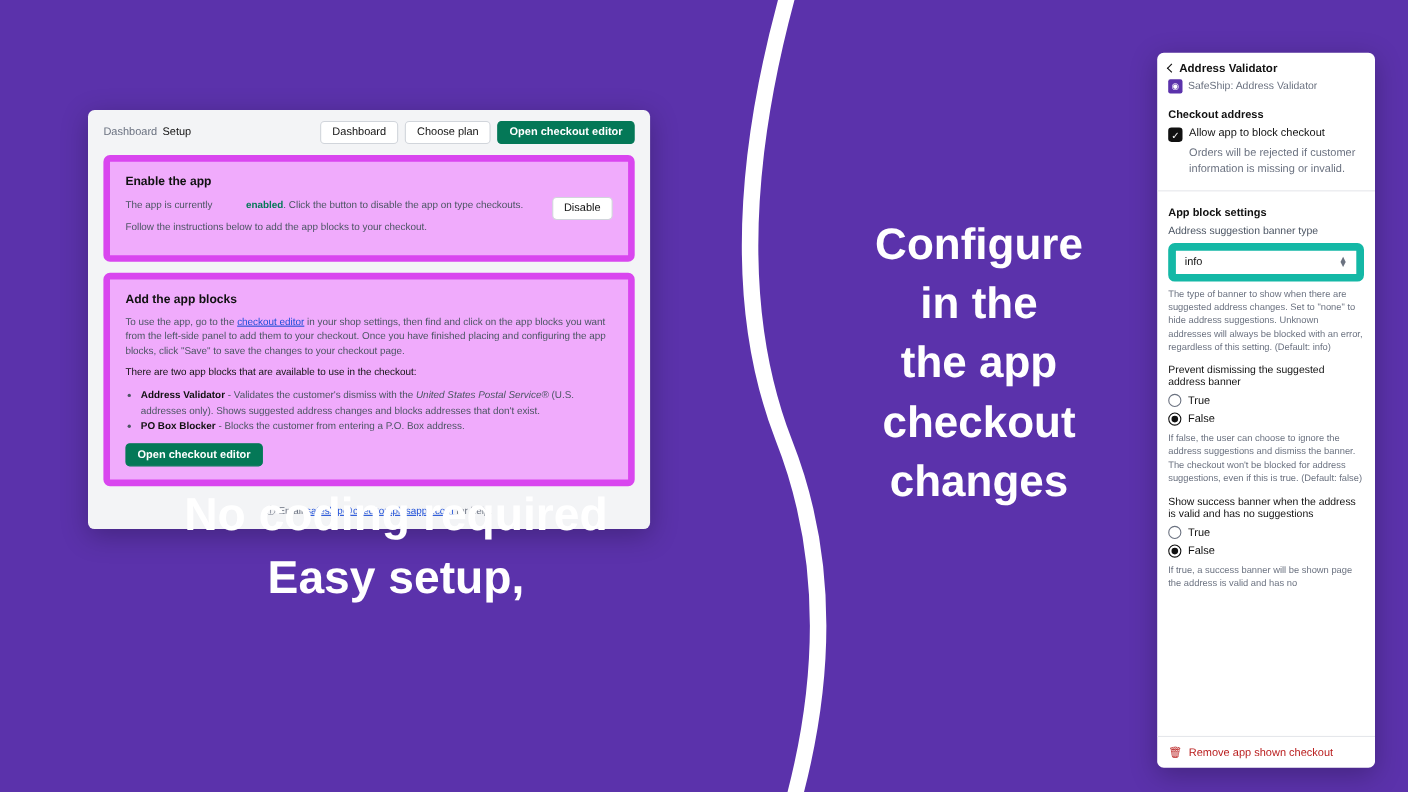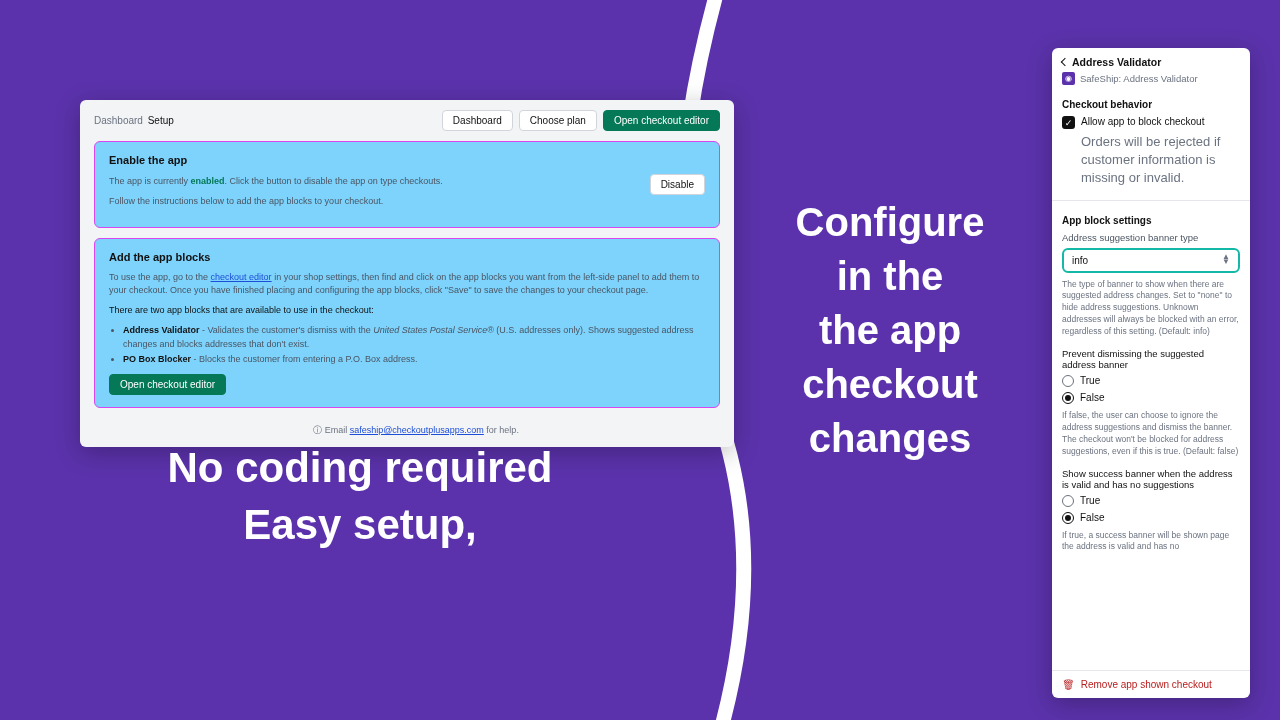--- a/index.html
+++ b/index.html
@@ -10,37 +10,37 @@
   position: relative; overflow: hidden;
 }
 .swoosh { position: absolute; top: -60px; left: 630px; width: 180px; height: 900px; z-index: 1; }
 .swoosh svg { width: 100%; height: 100%; }
 .caption { position: absolute; color: #fff; font-weight: 800; line-height: 1.35; z-index: 3; }
 .caption.left { left: 90px; top: 440px; font-size: 42px; text-align: center; width: 540px; }
 .caption.right { left: 760px; top: 195px; font-size: 40px; text-align: center; width: 260px; }
 
 
 .dash {
-  position: absolute; left: 80px; top: 100px; width: 654px;
+  position: absolute; left: 80px; top: 100px; width: 511px;
   background: #f3f4f6; border-radius: 6px; z-index: 2;
   box-shadow: 0 6px 24px rgba(0,0,0,.25);
   font-size: 10px; color: #4b5563;
 }
 .dash-head { display: flex; align-items: center; padding: 10px 14px; }
 .dash-head .crumb1 { color: #6b7280; }
 .dash-head .crumb2 { color: #111; margin-left: 2px; }
 .dash-head .sp { flex: 1; }
 .dash-btn { background: #fff; border: 1px solid #d1d5db; border-radius: 4px; padding: 4px 10px; font-size: 10px; margin-left: 6px; color: #111; cursor: pointer; }
-.dash-btn.primary { background: #047857; color: #fff; border-color: #047857; font-weight: 400; }
-.panel { background: #7dd3fc; border: 1px solid #d946ef; border-radius: 6px; margin: 0 14px 10px; padding: 12px 14px; }
+.dash-btn.primary { background: #047857; color: #fff; border-color: #047857; font-weight: 700; }
+.panel { background: #f0abfc; border: 6px solid #d946ef; border-radius: 6px; margin: 0 14px 10px; padding: 12px 14px; }
 .panel h4 { font-size: 11px; color: #111; font-weight: 600; margin-bottom: 8px; }
 .panel p { font-size: 9px; color: #4b5563; line-height: 1.5; margin-bottom: 6px; }
 .panel .row { display: flex; align-items: center; }
 .panel .row .sp { flex: 1; }
-.enabled { color: #047857; font-weight: 600; }
+.enabled { color: #047857; font-weight: 600; margin-left: 28px; }
 .link { color: #1d4ed8; text-decoration: underline; cursor: pointer; }
 .panel ul { margin: 6px 0 8px 14px; }
 .panel li { font-size: 9px; color: #4b5563; line-height: 1.6; }
 .panel li b { color: #111; }
 .panel li i { font-style: italic; }
 .dash-foot { text-align: center; padding: 6px 0 10px; font-size: 9px; color: #6b7280; margin-left: 18px; }
 .dash-foot .link { color: #1d4ed8; }
 
 
 .config {
@@ -52,27 +52,27 @@
 }
 .config-head { padding: 8px 10px 6px; }
 .config-head .back { display: flex; align-items: center; gap: 4px; font-weight: 700; color: #111; font-size: 10.5px; cursor: pointer; }
 .config-head .sub { display: flex; align-items: center; gap: 5px; margin-top: 4px; color: #6b7280; font-size: 9.5px; }
 .app-ico { width: 13px; height: 13px; background: #5b32ab; border-radius: 2px; display: inline-flex; align-items: center; justify-content: center; color: #fff; font-size: 8px; }
 .config-body { padding: 0 10px; flex: 1; overflow: hidden; }
 .sec { padding: 8px 0 6px; }
 .sec h5 { font-size: 10px; font-weight: 700; color: #111; margin-bottom: 6px; }
 .chk { display: flex; align-items: flex-start; gap: 6px; font-size: 10px; color: #111; }
 .chk .box { width: 13px; height: 13px; background: #111; border-radius: 3px; display: flex; align-items: center; justify-content: center; color: #fff; font-size: 9px; flex-shrink: 0; }
-.help { font-size: 13px; color: #6b7280; line-height: 1.4; margin-top: 4px; margin-left: 19px; }
+.help { font-size: 10px; color: #6b7280; line-height: 1.4; margin-top: 4px; margin-left: 19px; }
 .hr { border-top: 1px solid #e5e7eb; margin: 6px -10px; }
 .lbl { font-size: 9.5px; color: #4b5563; margin-bottom: 5px; }
-.select { border: 2px solid #14b8a6; border-radius: 6px; padding: 5px 8px; font-size: 10px; color: #111; display: flex; align-items: center; justify-content: space-between; cursor: pointer; background: #fff; }
+.select { border: 7px solid #14b8a6; border-radius: 6px; padding: 5px 8px; font-size: 10px; color: #111; display: flex; align-items: center; justify-content: space-between; cursor: pointer; background: #fff; }
 .select .ud { color: #6b7280; font-size: 8px; line-height: .6; }
 .desc { font-size: 8.5px; color: #6b7280; line-height: 1.4; margin-top: 6px; }
-.radio { display: flex; gap: 6px; font-size: 10px; color: #111; margin: 5px 0; cursor: pointer; }
+.radio { display: flex; align-items: center; gap: 6px; font-size: 10px; color: #111; margin: 5px 0; cursor: pointer; }
 .radio .r { width: 12px; height: 12px; border: 1.5px solid #6b7280; border-radius: 50%; display: flex; align-items: center; justify-content: center; flex-shrink: 0; }
 .radio.sel .r { border-color: #111; }
 .radio.sel .r::after { content: ''; width: 6px; height: 6px; border-radius: 50%; background: #111; }
 .config-foot { border-top: 1px solid #e5e7eb; padding: 8px 10px; display: flex; align-items: center; gap: 6px; color: #b91c1c; font-size: 10px; cursor: pointer; }
 .chev { display: inline-block; width: 6px; height: 6px; border-left: 1.5px solid #111; border-bottom: 1.5px solid #111; transform: rotate(45deg); }
 </style>
 </head>
 <body>
 
 <div class="swoosh">
@@ -140,21 +140,21 @@
       <span>Address Validator</span>
     </div>
     <div class="sub">
       <span class="app-ico">◉</span>
       <span>SafeShip: Address Validator</span>
     </div>
   </div>
 
   <div class="config-body">
     <div class="sec">
-      <h5>Checkout behavior</h5>
+      <h5>Checkout address</h5>
       <label class="chk">
         <span class="box">✓</span>
         <span>Allow app to block checkout</span>
       </label>
       <div class="help">Orders will be rejected if customer information is missing or invalid.</div>
     </div>
 
     <div class="hr"></div>
 
     <div class="sec">

